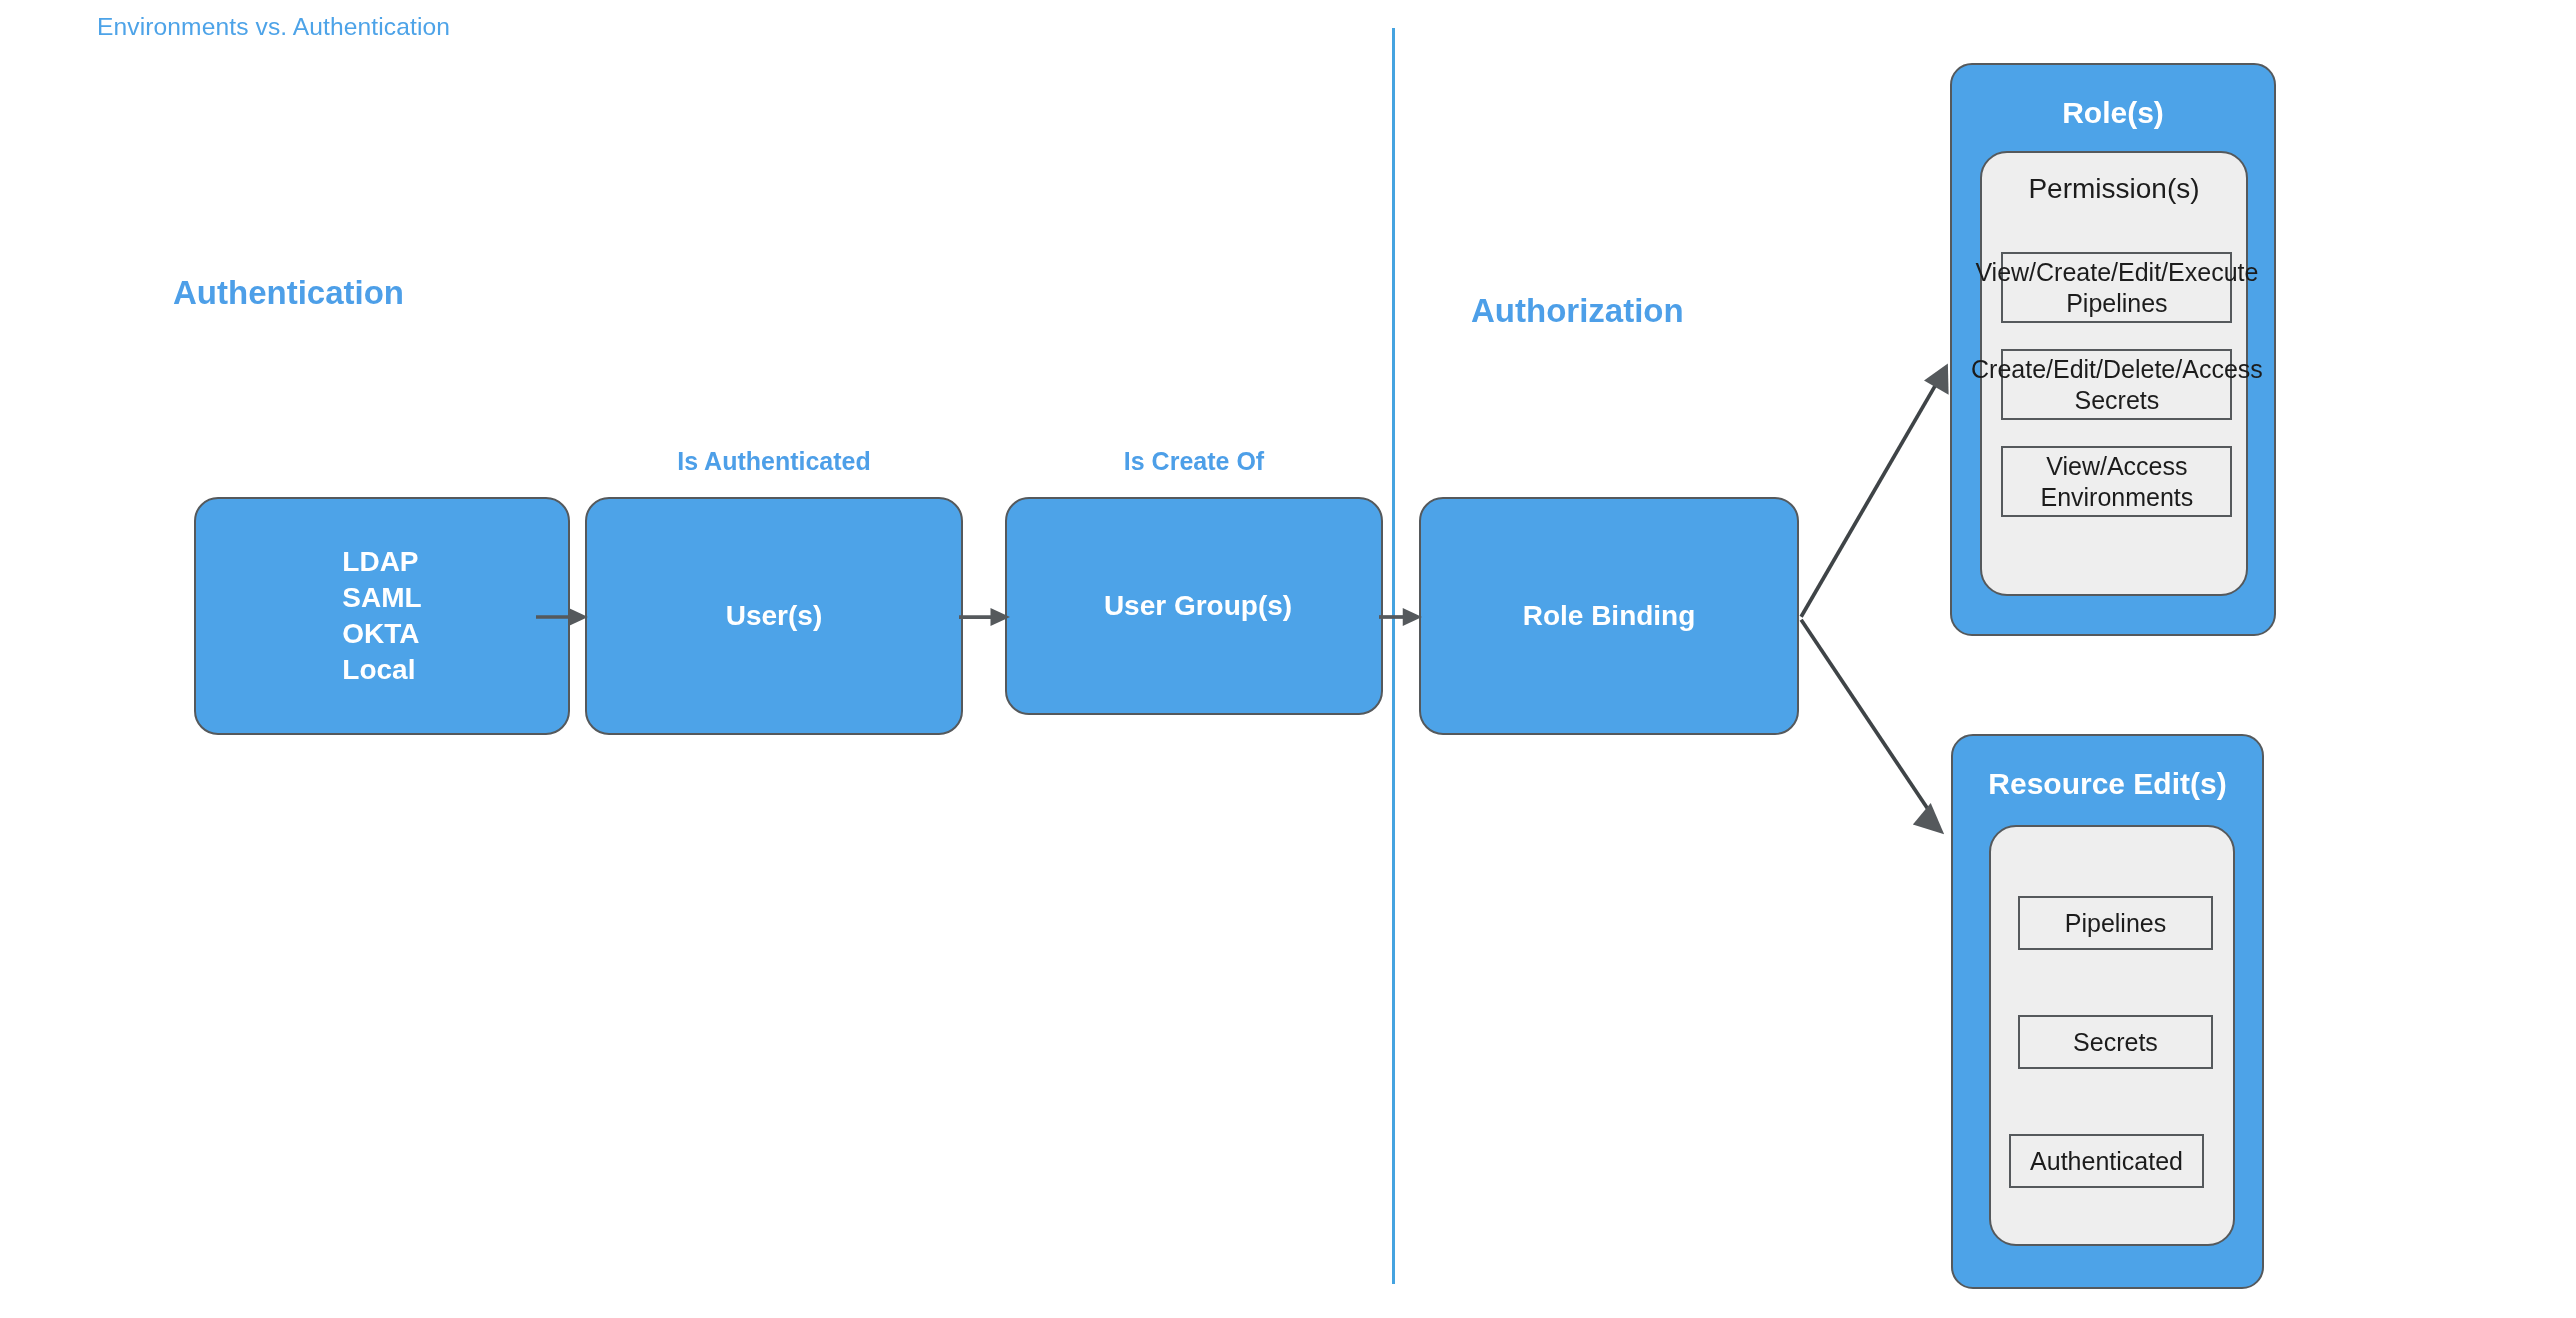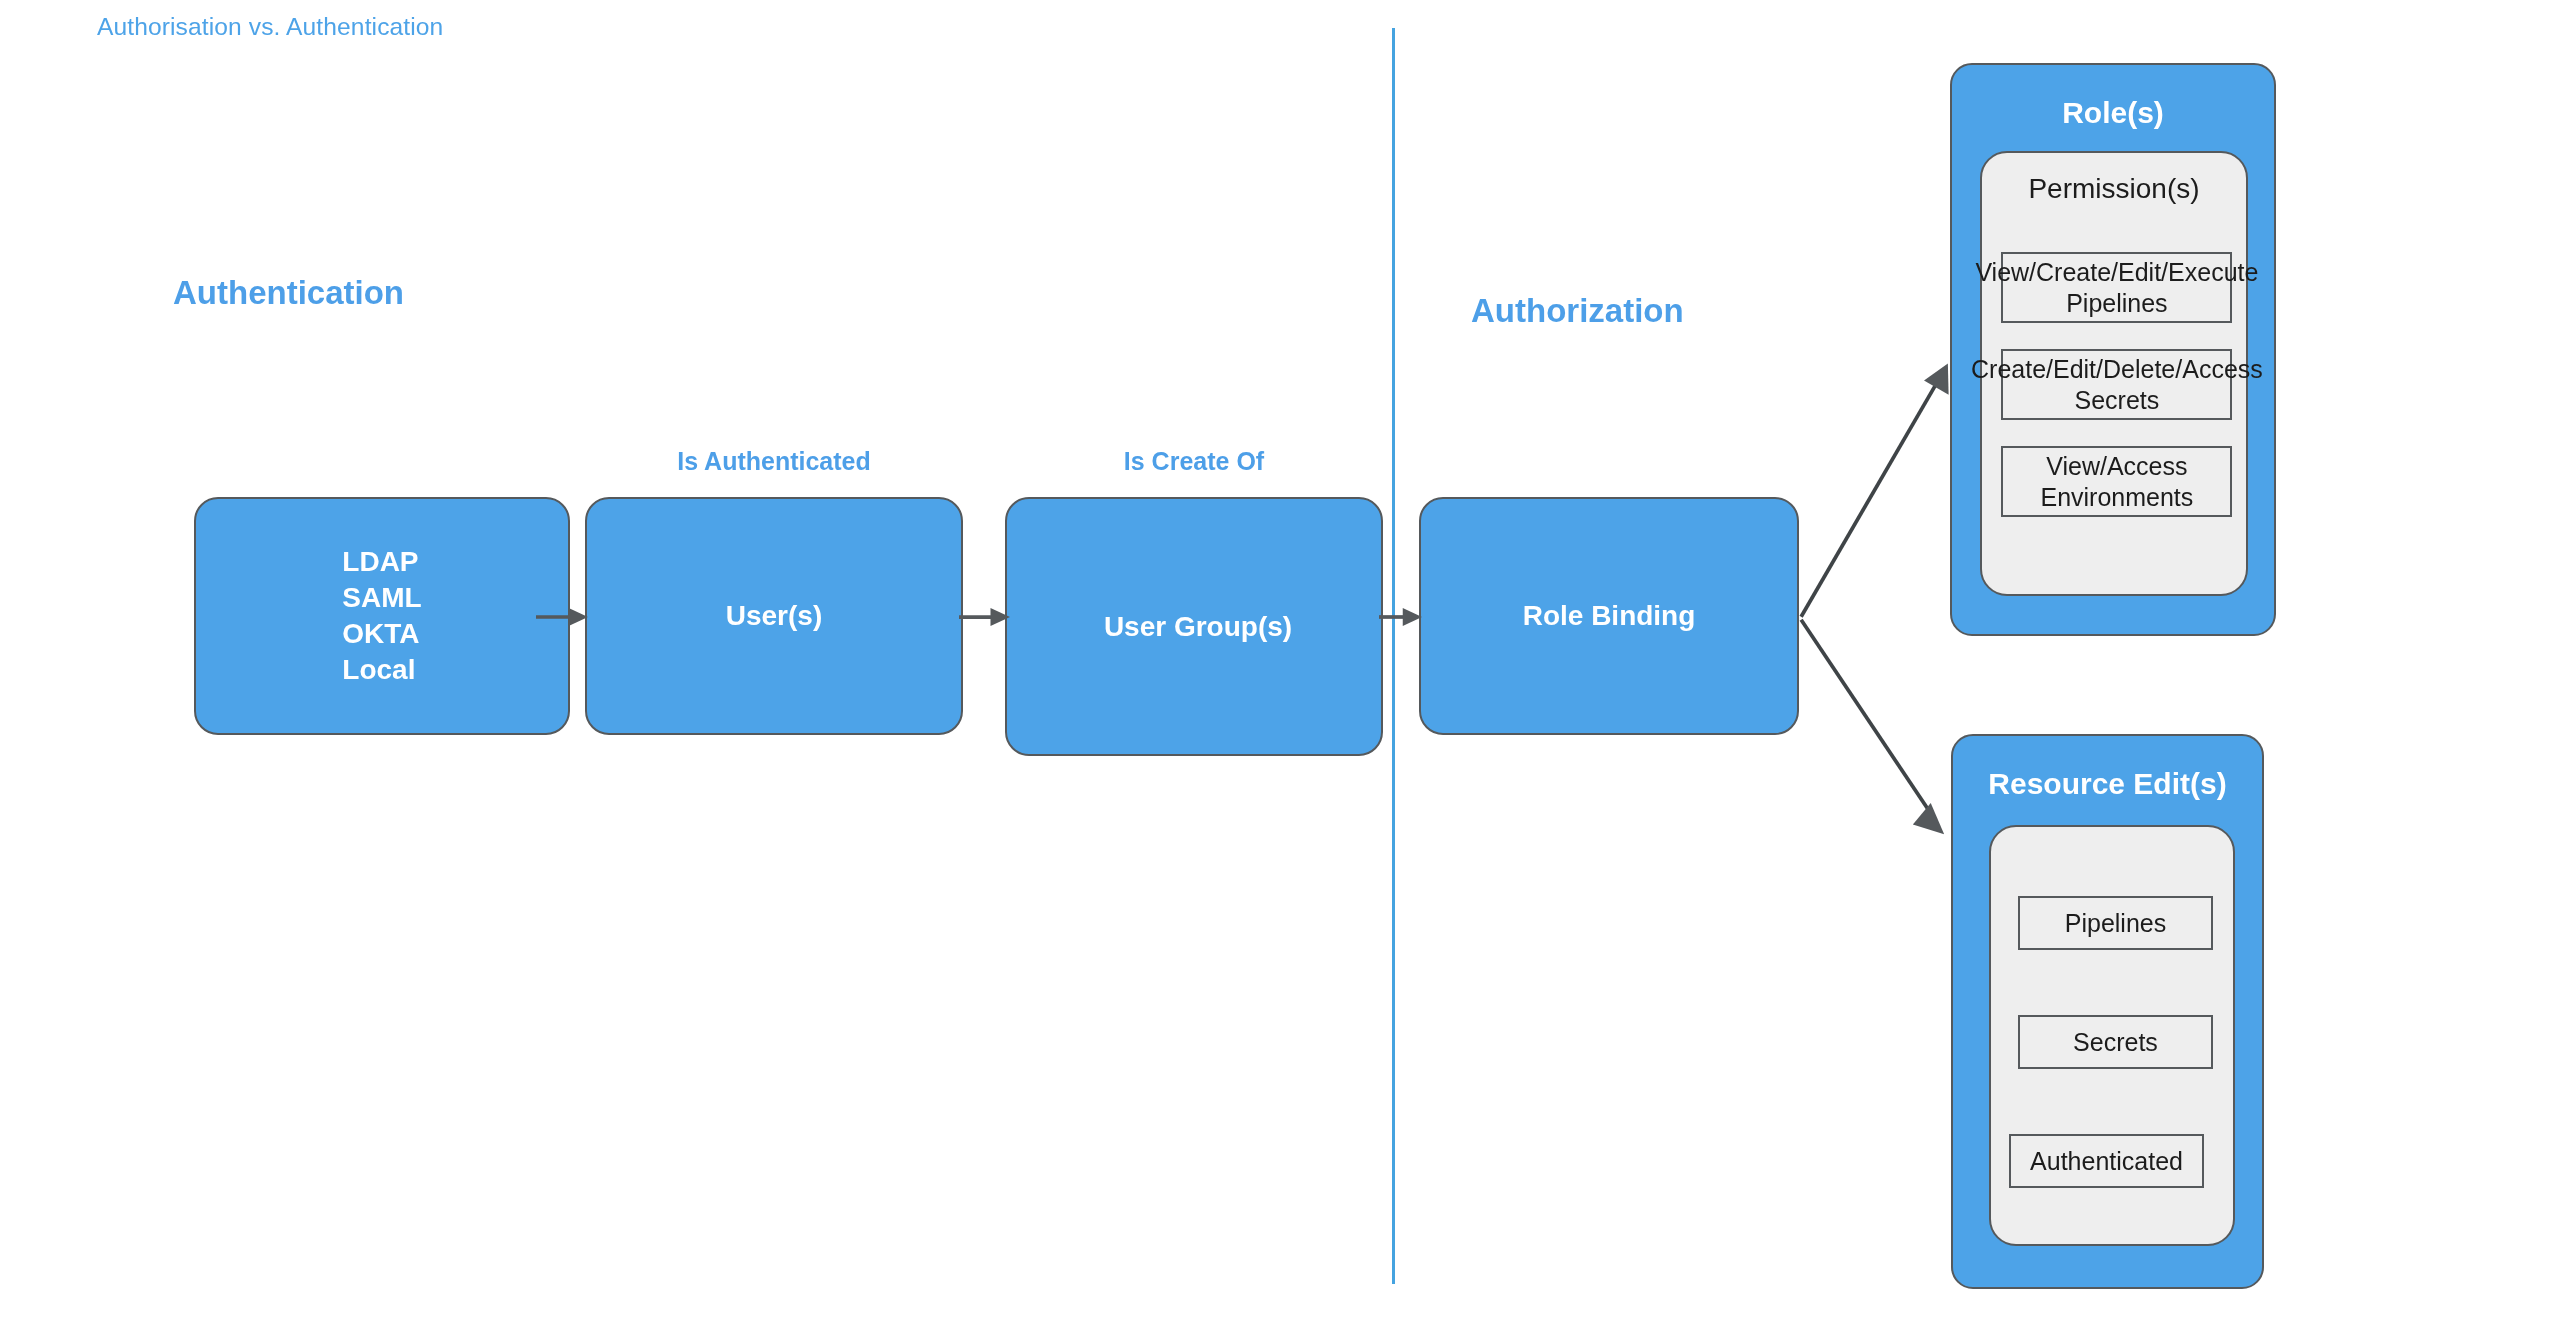--- a/index.html
+++ b/index.html
@@ -137,21 +137,21 @@
     line-height: 1.22;
     padding: 8px 6px;
     margin-top: 36px;
   }
 </style>
 </head>
 <body>
 
 <div id="canvas">
 
-  <div class="doc-title">Authorisation vs. Authentication</div>
+  <div class="doc-title">Environments vs. Authentication</div>
 
   <div class="divider"></div>
 
   <div class="section-head" style="left:173px; top:274px;">Authentication</div>
   <div class="section-head" style="left:1471px; top:292px;">Authorization</div>
 
   <div class="edge-label" style="left:585px; top:447px; width:378px;">Is Authenticated</div>
   <div class="edge-label" style="left:1005px; top:447px; width:378px;">Is Create Of</div>
 
   <div class="flow-box" style="left:162px; top:497px; width:376px; height:238px;margin-left:32px;">
@@ -160,21 +160,21 @@
       <span>SAML</span><br>
       <span>OKTA</span><br>
       <span>Local</span>
     </span>
   </div>
 
   <div class="flow-box" style="left:585px; top:497px; width:378px; height:238px;">
     <span>User(s)</span>
   </div>
 
-  <div class="flow-box" style="left:1005px; top:497px; width:378px; height:259px;padding-left:8px;">
+  <div class="flow-box" style="left:1005px; top:497px; width:378px; height:218px;padding-left:8px;">
     <span>User Group(s)</span>
   </div>
 
   <div class="flow-box" style="left:1419px; top:497px; width:380px; height:238px;">
     <span>Role Binding</span>
   </div>
 
   <svg class="arrow-h" style="left:536px; top:605px; width:52px;" viewBox="0 0 70 32">
     <line x1="0" y1="16" x2="48" y2="16" stroke="#55595c" stroke-width="5"></line>
     <polygon points="44,4 70,16 44,28" fill="#55595c"></polygon>

